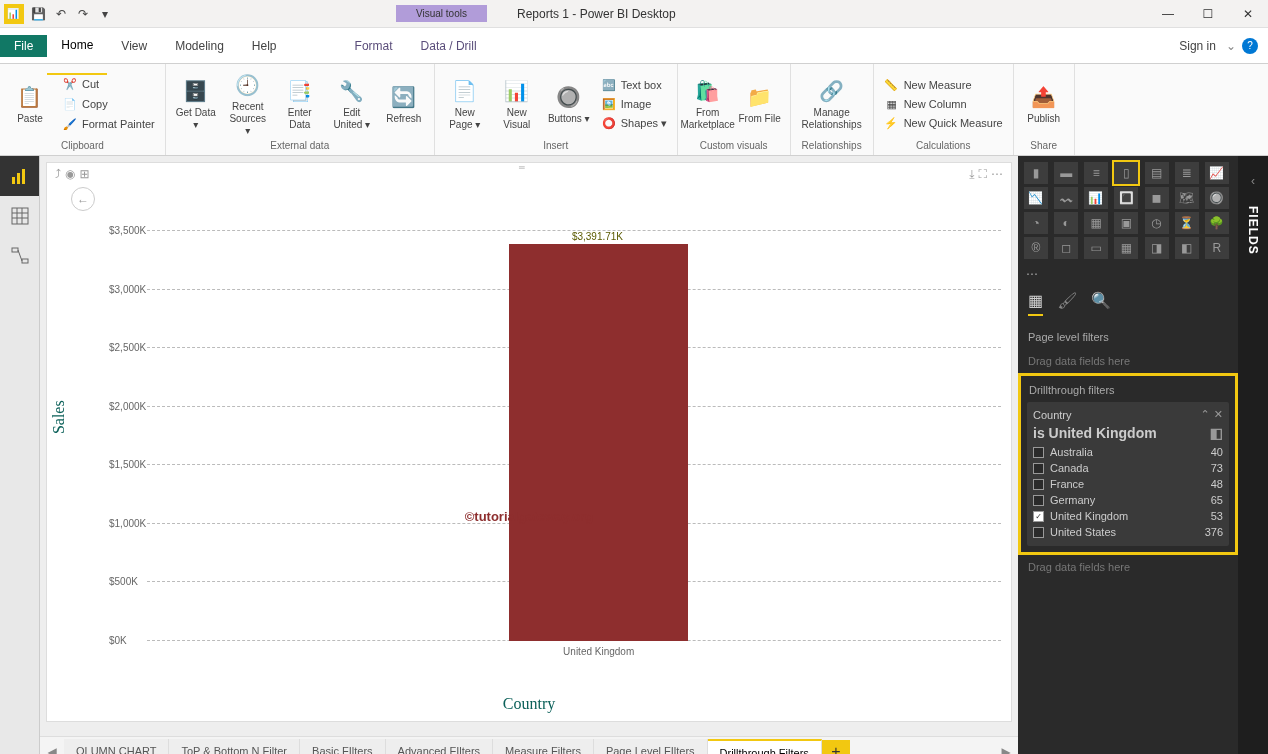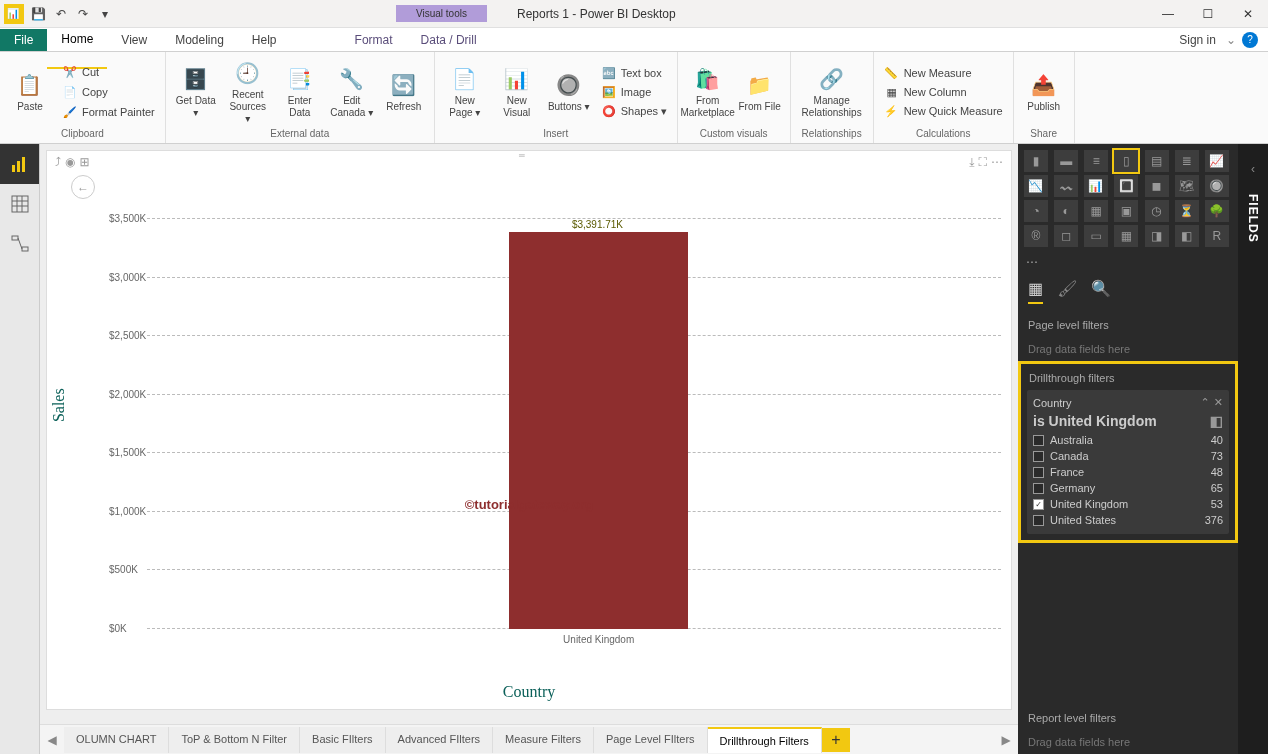--- a/index.html
+++ b/index.html
@@ -8,21 +8,21 @@
     
     .title-bar { display: flex; align-items: center; height: 28px; background: #f3f2f1; border-bottom: 1px solid #e0e0e0; }
     .title-bar .app-icon { width: 20px; height: 20px; background: #f2c811; margin: 0 4px; display: flex; align-items: center; justify-content: center; font-size: 10px; }
     .title-bar .qat-btn { width: 18px; height: 18px; margin: 0 2px; display: flex; align-items: center; justify-content: center; cursor: pointer; color: #444; }
     .title-bar .visual-tools { background: #b19cd9; padding: 3px 20px; margin-left: 280px; color: #333; font-size: 10px; }
     .title-bar .doc-title { margin-left: 30px; color: #333; font-size: 12px; }
     .window-controls { margin-left: auto; display: flex; }
     .window-controls .wc { width: 40px; height: 28px; display: flex; align-items: center; justify-content: center; cursor: pointer; color: #333; }
     
     
-    .menu-tabs { display: flex; height: 24px; border-bottom: 1px solid #d0d0d0; align-items: center; padding-right: 6px; }
+    .menu-tabs { display: flex; height: 36px; border-bottom: 1px solid #d0d0d0; align-items: center; padding-right: 6px; }
     .menu-tabs .file-tab { background: #117865; color: #fff; padding: 4px 14px; cursor: pointer; }
     .menu-tabs .tab { padding: 21px 14px; cursor: pointer; color: #444; }
     .menu-tabs .tab.active { border-bottom: 2px solid #f2c811; color: #000; }
     .menu-tabs .sub-tab { padding: 4px 14px; cursor: pointer; color: #5a4d7a; }
     .menu-tabs .signin { margin-left: auto; cursor: pointer; color: #444; margin-right: 10px; }
     .menu-tabs .help-icon { width: 16px; height: 16px; border-radius: 50%; background: #0078d4; color: #fff; display: inline-flex; align-items: center; justify-content: center; font-size: 10px; margin-right: 4px; }
     .menu-tabs .down-arrow { color: #888; margin-right: 6px; }
     
     
     .ribbon { display: flex; height: 92px; border-bottom: 1px solid #d0d0d0; background: #fafafa; }
@@ -163,21 +163,21 @@
       <div class="ribbon-btn-lg">
           <div class="ico">🕘</div>
           <span>Recent Sources ▾</span>
         </div>
       <div class="ribbon-btn-lg">
           <div class="ico">📑</div>
           <span>Enter Data</span>
         </div>
       <div class="ribbon-btn-lg">
           <div class="ico">🔧</div>
-          <span>Edit Canada ▾</span>
+          <span>Edit United ▾</span>
         </div>
       <div class="ribbon-btn-lg">
           <div class="ico">🔄</div>
           <span>Refresh</span>
         </div>
     </div>
     <div class="ribbon-group-label">External data</div>
   </div>
 
   <div class="ribbon-group">
@@ -446,21 +446,20 @@
             </div>
             <div class="drill-item">
               <span class="chk"></span>
               <span>United States</span>
               <span class="count">376</span>
             </div>
           </div>
       </div>
     </div>
 
-    <div class="filter-section" style="margin-top:auto">Report level filters</div>
     <div class="filter-well">Drag data fields here</div>
   </div>
 
   <div class="fields-panel">
     <div class="chev-left">‹</div>
     <div class="vlabel">FIELDS</div>
   </div>
 </div>
 
 </body></html>

